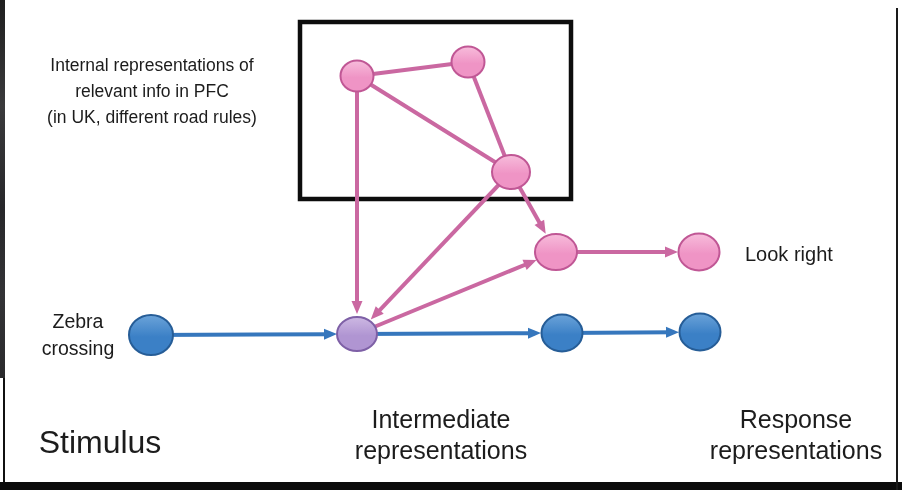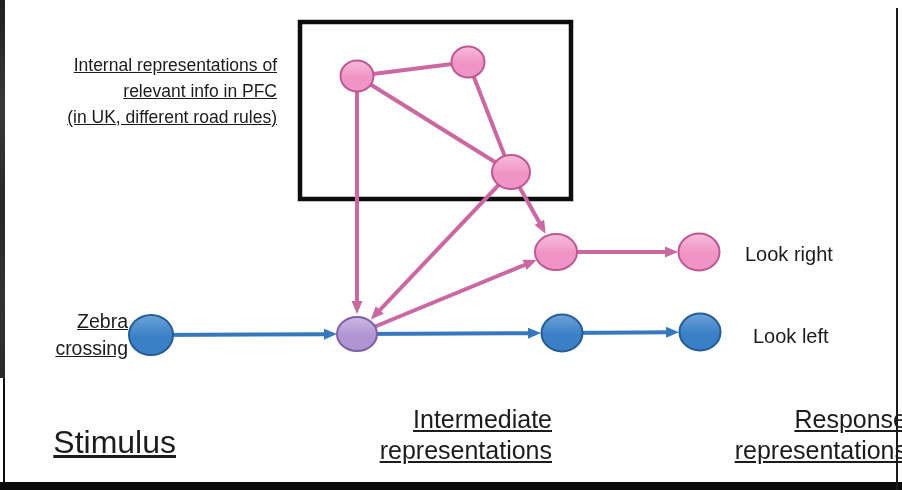--- a/index.html
+++ b/index.html
@@ -2,21 +2,21 @@
 <html><head>
 <meta charset="utf-8">
 <style>
   html,body{margin:0;padding:0;background:#fff;}
   .stage{
     position:relative;width:902px;height:490px;background:#ffffff;overflow:hidden;
     font-family:"Liberation Sans", sans-serif;color:#1c1c1c;
   }
   .stage svg{position:absolute;left:0;top:0;}
   .lbl{position:absolute;white-space:pre-line;line-height:1.32;}
-  .center{text-align:right;text-decoration:underline;}
+  .center{text-align:center;}
   .pfc-note{left:27px;top:52px;width:250px;font-size:17.5px;line-height:26px;}
   .zebra{left:28px;top:308px;width:100px;font-size:19.5px;line-height:27px;}
   .look-right{left:745px;top:241px;font-size:20px;}
   .look-left{left:753px;top:323px;font-size:20px;}
   .stimulus{left:24px;top:421px;width:152px;font-size:32px;}
   .intermediate{left:330px;top:404px;width:222px;font-size:25px;line-height:31px;}
   .response{left:685px;top:404px;width:222px;font-size:25px;line-height:31px;}
   .edge-left{position:absolute;left:0;top:0;width:5px;height:378px;
     background:linear-gradient(180deg,#1f1f1f,#3a3a3c 28%,#27272a 55%,#333336 78%,#2a2a2c);}
   .edge-left-line{position:absolute;left:3px;top:378px;width:2px;height:104px;background:#101010;}
@@ -79,21 +79,20 @@
 
   <div class="lbl center pfc-note">Internal representations of
 relevant info in PFC
 (in UK, different road rules)</div>
 
   <div class="lbl look-right">Look right</div>
 
   <div class="lbl center zebra">Zebra
 crossing</div>
 
-  <div class="lbl look-left">Look left</div>
 
   <div class="lbl center stimulus">Stimulus</div>
 
   <div class="lbl center intermediate">Intermediate
 representations</div>
 
   <div class="lbl center response">Response
 representations</div>
 
   <div class="edge-left"></div>

